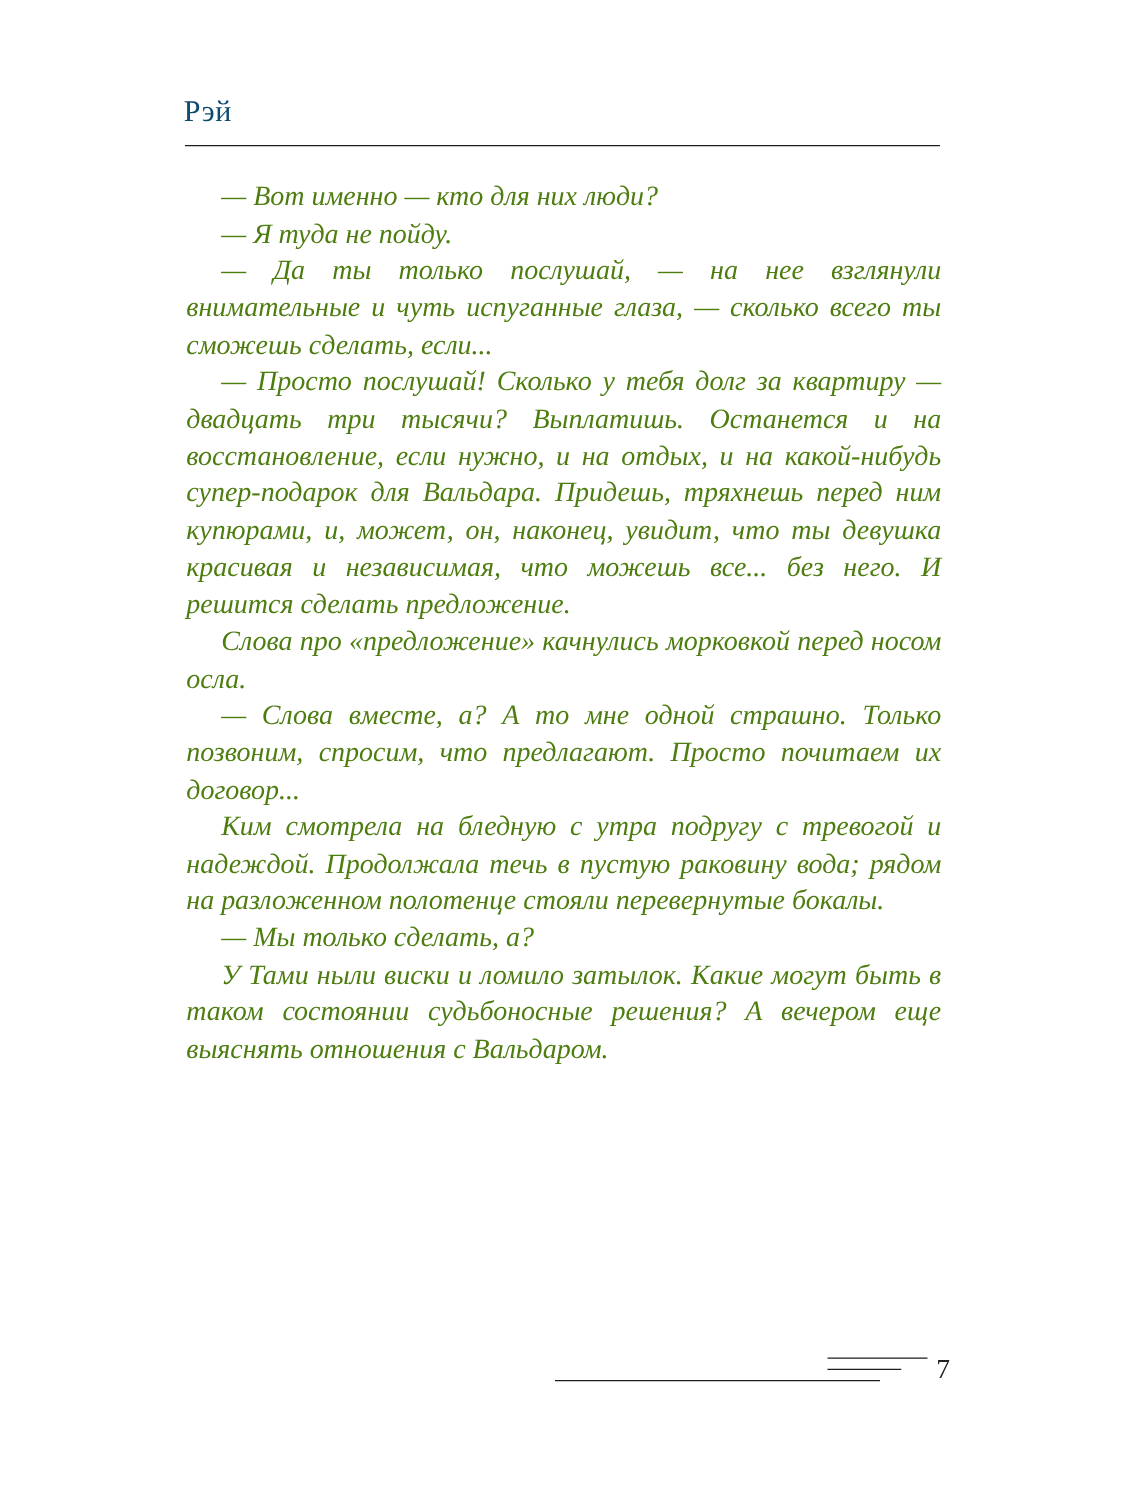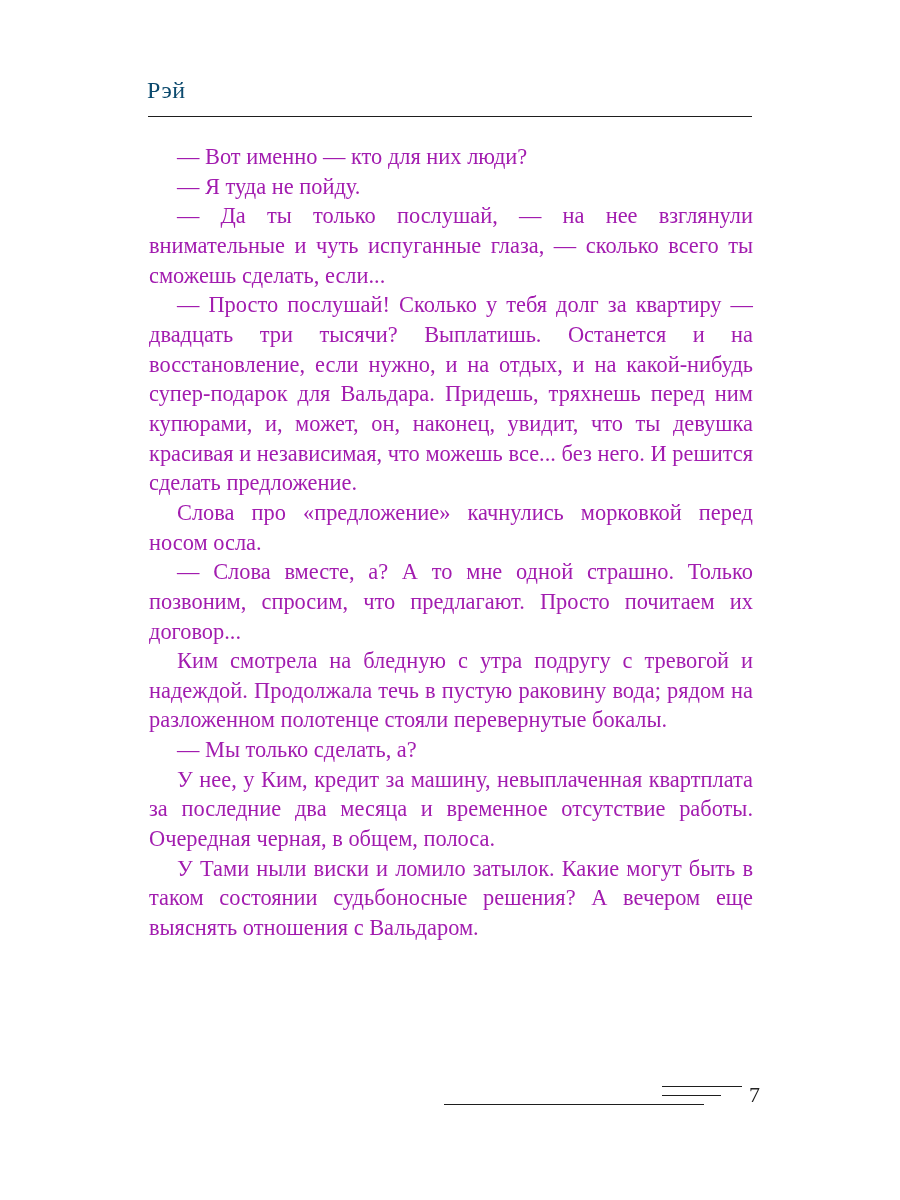--- a/index.html
+++ b/index.html
@@ -34,21 +34,22 @@
     }
     .text-block {
       position: absolute;
       left: 149px;
       top: 142px;
       width: 604px;
       font-size: 22.4px;
       line-height: 29.65px;
       text-align: justify;
       hyphens: manual;
-      color: #a21caf;
+      color: #4d7c0f;
+      font-style: italic;
     }
     .text-block p {
       margin: 0;
       text-indent: 28px;
     }
     .foot-rule {
       position: absolute;
       height: 0;
       border-top: 1.4px solid #1e1e1e;
     }
@@ -84,20 +85,19 @@
 
 <div class="text-block">
   <p>— Вот именно — кто для них люди?</p>
   <p>— Я туда не пойду.</p>
   <p>— Да ты только послушай, — на нее взглянули внимательные и чуть испуганные глаза, — сколько всего ты сможешь сделать, если...</p>
   <p>— Просто послушай! Сколько у тебя долг за квартиру — двадцать три тысячи? Выплатишь. Останется и на восстановление, если нужно, и на отдых, и на какой-нибудь супер-подарок для Вальдара. Придешь, тряхнешь перед ним купюрами, и, может, он, наконец, увидит, что ты девушка красивая и независимая, что можешь все... без него. И решится сделать предложение.</p>
   <p>Слова про «предложение» качнулись морковкой перед носом осла.</p>
   <p>— Слова вместе, а? А то мне одной страшно. Только позвоним, спросим, что предлагают. Просто почитаем их договор...</p>
   <p>Ким смотрела на бледную с утра подругу с тревогой и надеждой. Продолжала течь в пустую раковину вода; рядом на разложенном полотенце стояли перевернутые бокалы.</p>
   <p>— Мы только сделать, а?</p>
-  <p>У нее, у Ким, кредит за машину, невыплаченная квартплата за последние два месяца и временное отсутствие работы. Очередная черная, в общем, полоса.</p>
   <p>У Тами ныли виски и ломило затылок. Какие могут быть в таком состоянии судьбоносные решения? А вечером еще выяснять отношения с Вальдаром.</p>
 </div>
 
 <div class="foot-rule top-short"></div>
 <div class="foot-rule mid-short"></div>
 <div class="foot-rule long"></div>
 <div class="folio">7</div>
 
 </body></html>

